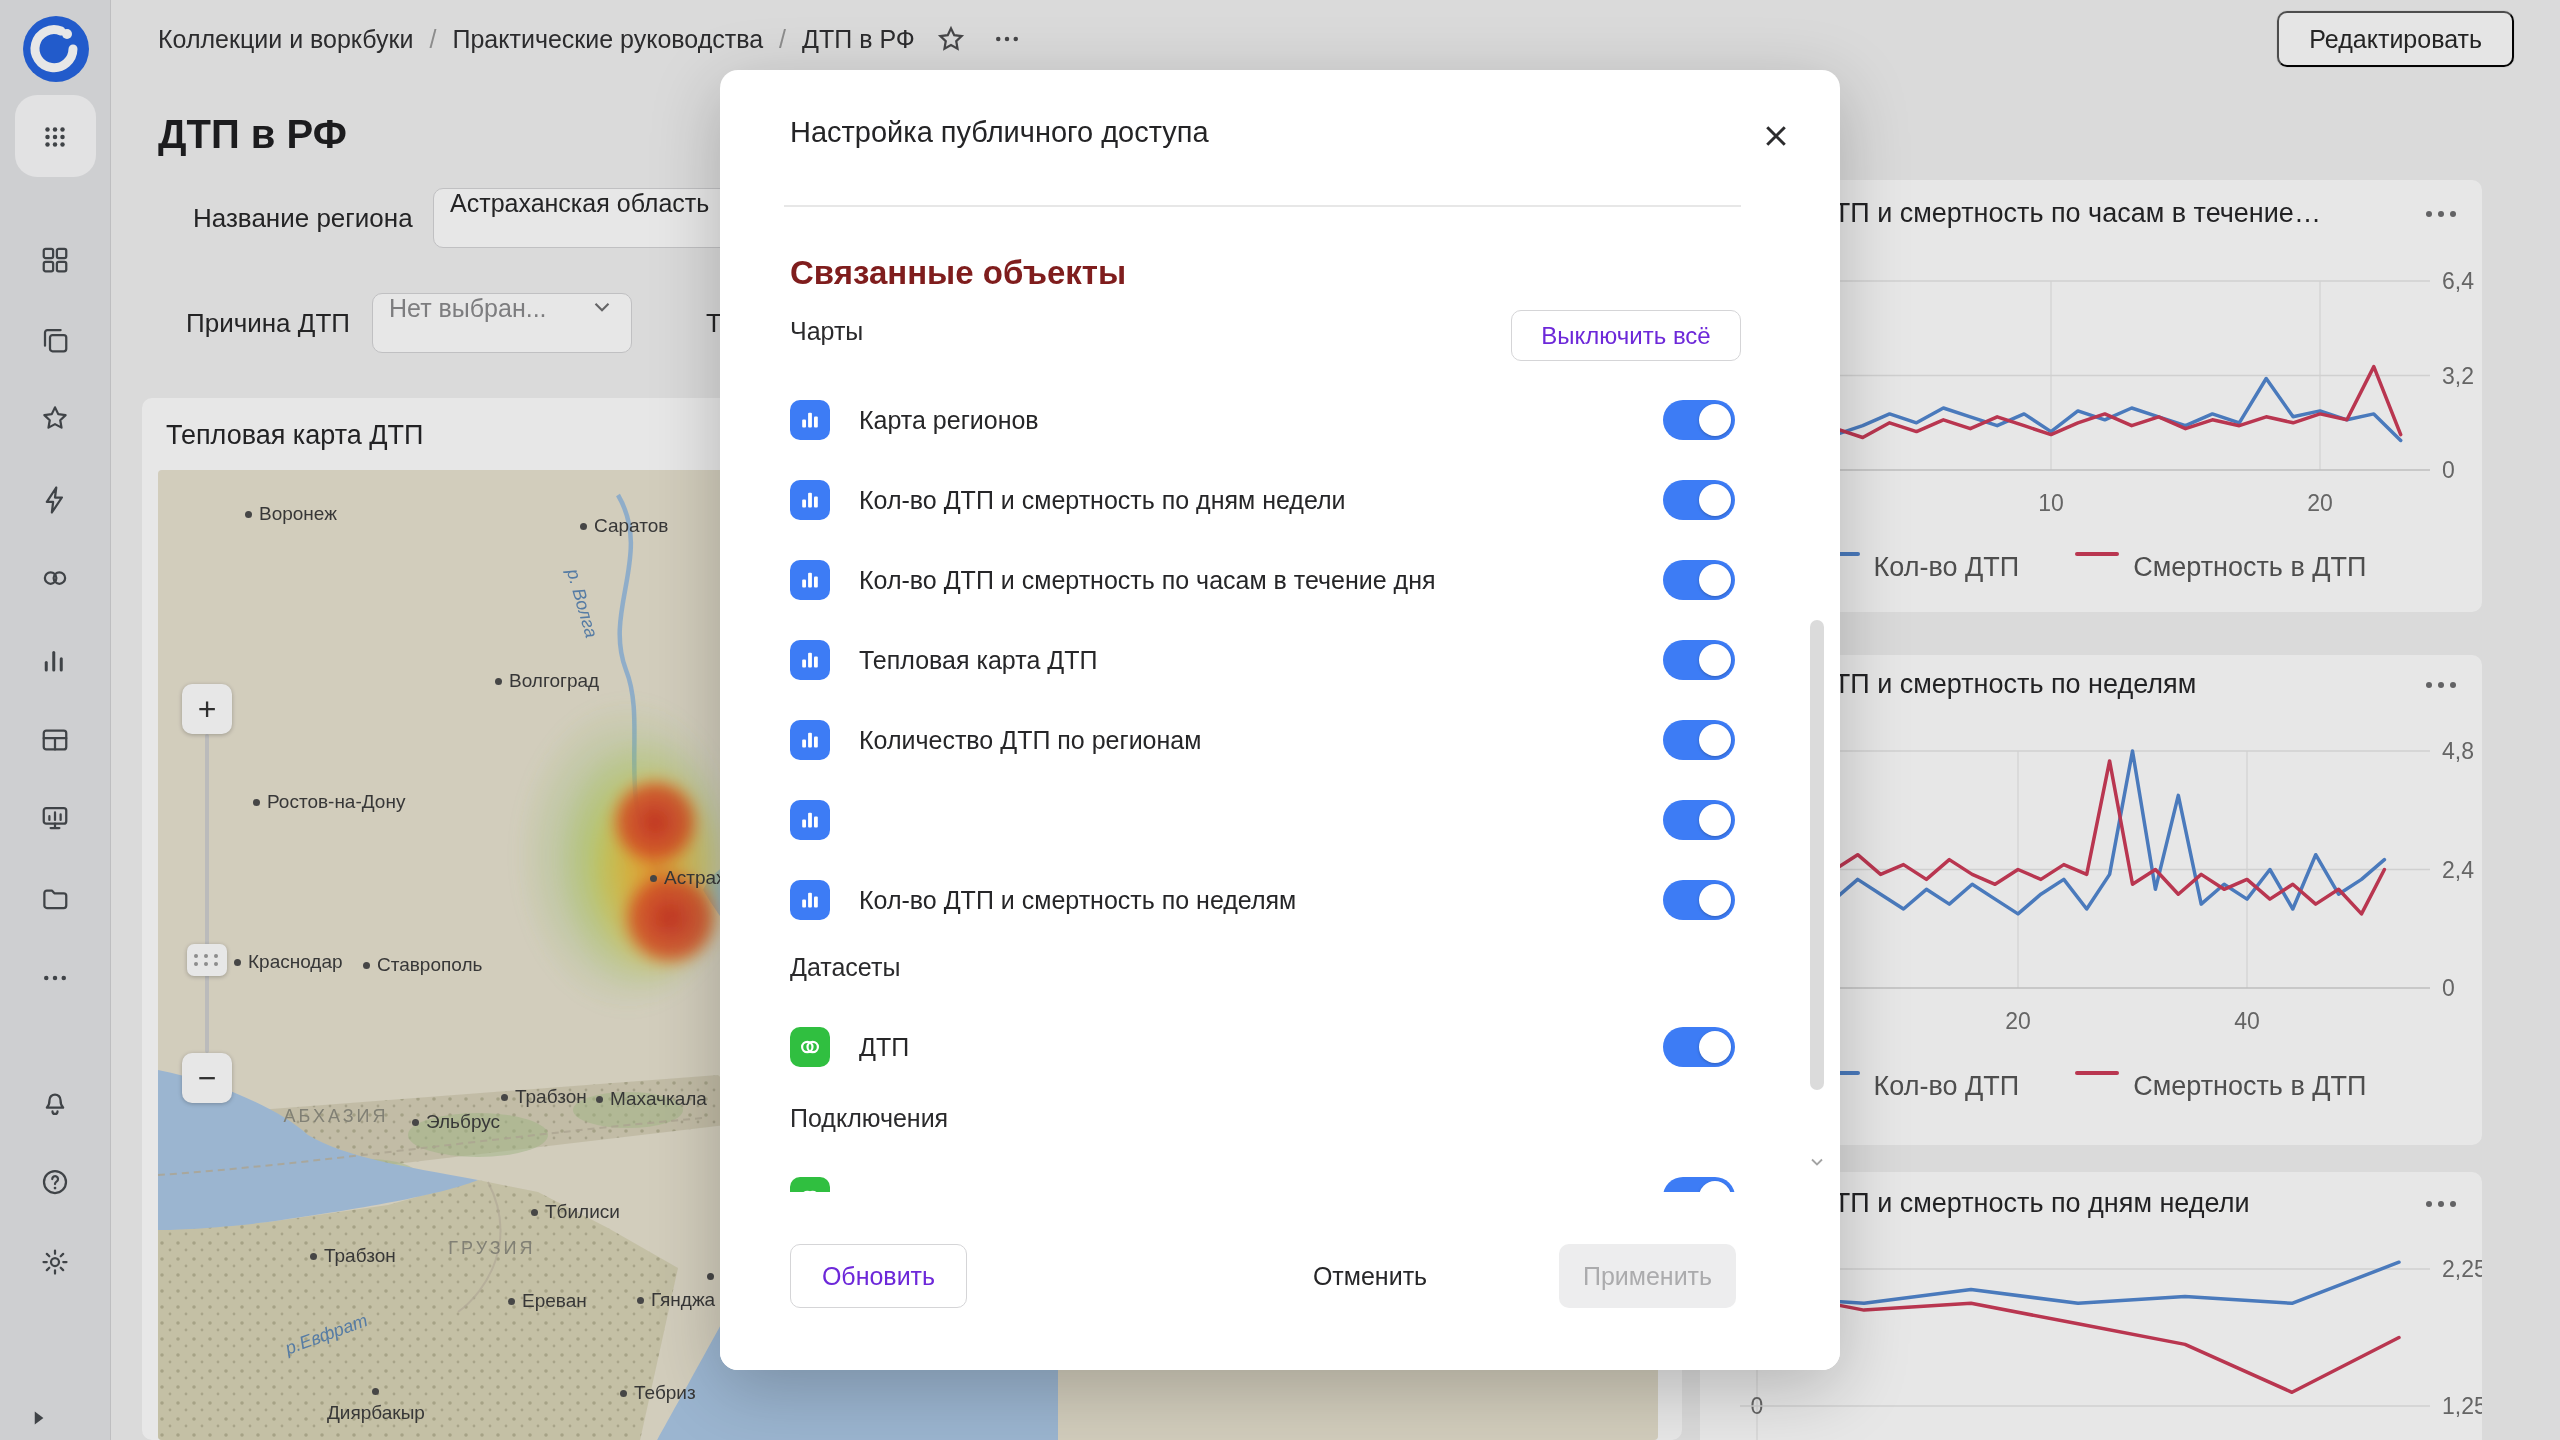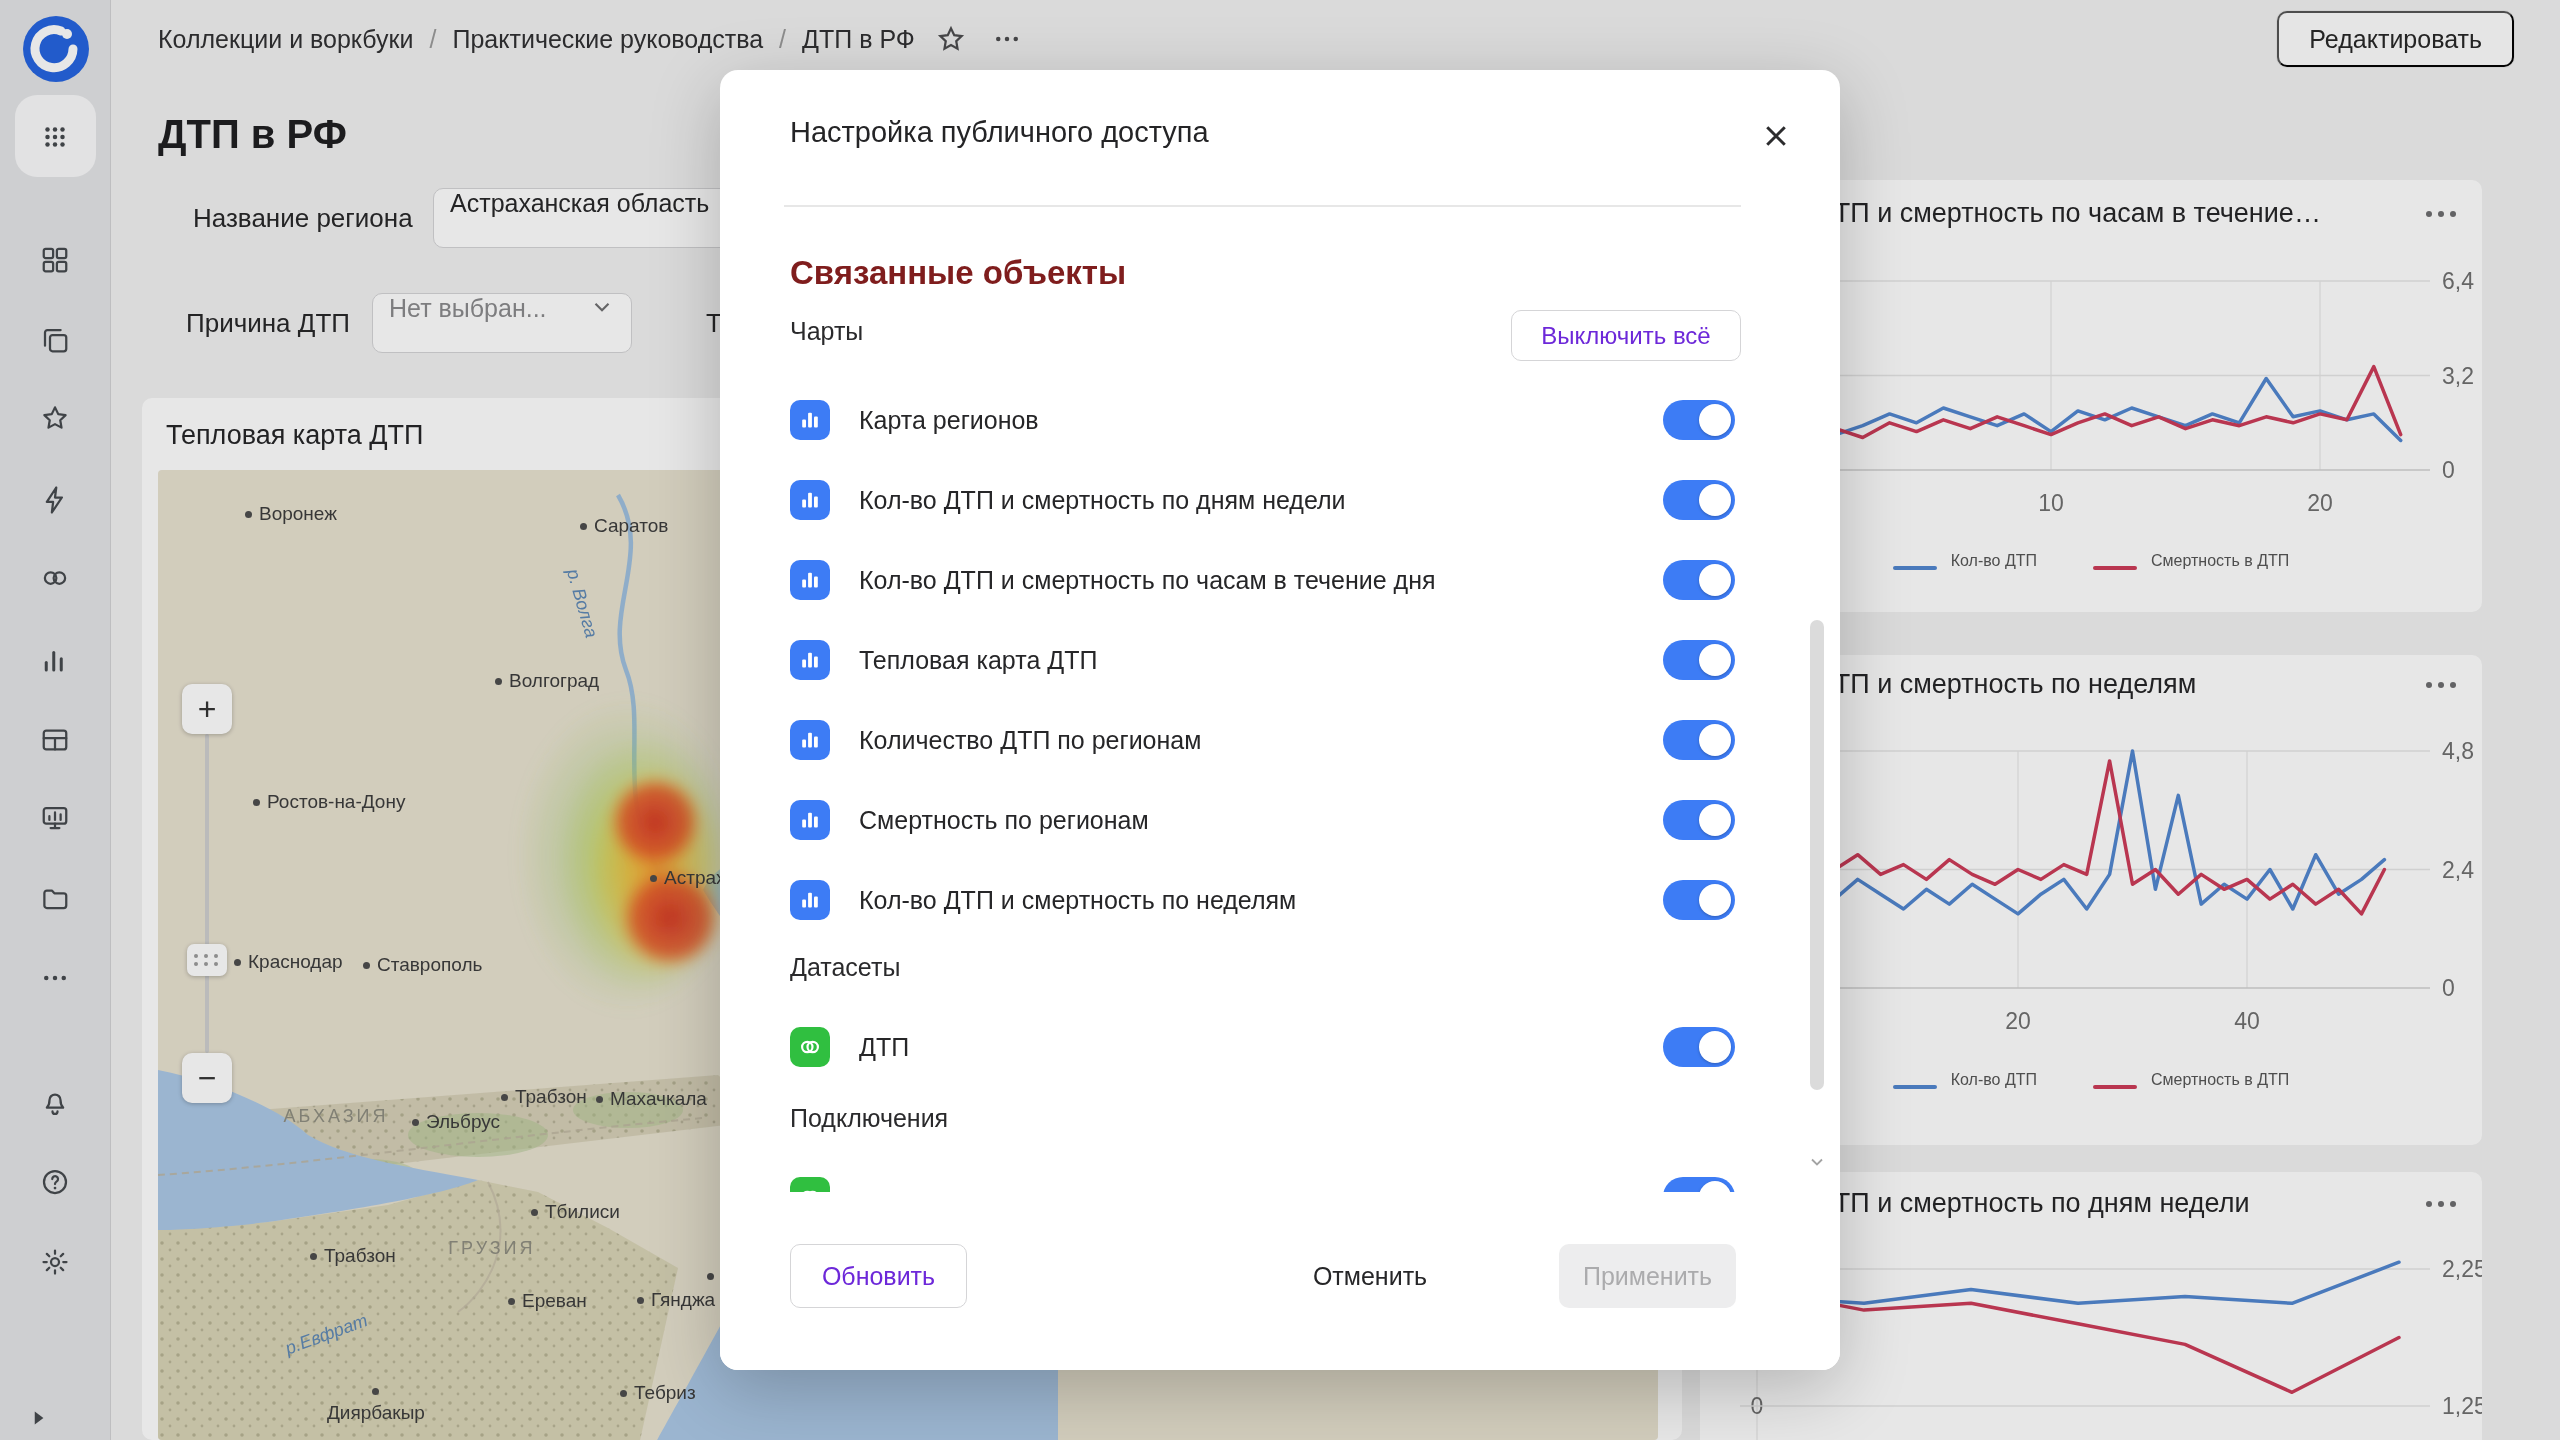--- a/index.html
+++ b/index.html
@@ -49,21 +49,21 @@
 .grip i{width:4px;height:4px;border-radius:50%;background:#9b9b9b}
 
 
 .chart-card{position:absolute;left:1700px;width:782px;background:#fff;border-radius:10px;overflow:hidden;z-index:1}
 .chart-card svg.plot{position:absolute;inset:0;width:782px}
 .chart-head{position:absolute;left:24px;right:18px;display:flex;justify-content:space-between;align-items:center;z-index:2}
 .chart-title{font-size:27px;font-weight:500;color:#242426;max-width:600px;white-space:nowrap;overflow:hidden;text-overflow:ellipsis}
 .more-dots{display:flex;gap:6px;padding:8px}
 .more-dots i{width:6px;height:6px;border-radius:50%;background:#6d6d6f}
 .legend{position:absolute;left:0;right:0;display:flex;justify-content:center;gap:56px;z-index:2}
-.leg-item{display:flex;align-items:flex-end;gap:14px;font-size:16px;color:#555}
+.leg-item{display:flex;align-items:flex-start;gap:14px;font-size:27px;color:#555}
 .sw{display:inline-block;width:44px;height:4px;border-radius:2px}
 svg text.tick{font-size:23px;fill:#6f6f6f;font-family:"Liberation Sans",sans-serif}
 
 
 .backdrop{position:absolute;inset:0;background:rgba(18,20,24,0.10);z-index:40}
 .modal{position:absolute;left:720px;top:70px;width:1120px;height:1300px;background:#fff;border-radius:18px;box-shadow:0 18px 70px rgba(0,0,0,0.22);z-index:50}
 .modal-title{position:absolute;left:70px;top:46px;font-size:29px;font-weight:500;color:#242426}
 .close-btn{position:absolute;left:1034px;top:44px;width:44px;height:44px;display:flex;align-items:center;justify-content:center;border-radius:8px}
 .close-btn svg{stroke:#2b2b2d;stroke-width:2.4;fill:none}
 .mdivider{position:absolute;left:64px;top:135px;width:957px;height:0;border-top:2px solid #e7e7e7}
@@ -593,21 +593,20 @@
         </div>
       </div>
       <div class="obj-row" style="top: 710px;">
         <div class="obj-icon blue">
           <svg viewBox="0 0 24 24" width="24" height="24">
             <rect x="4.2" y="11.5" width="3.8" height="8" rx="1" fill="#fff"></rect>
             <rect x="10.1" y="4.8" width="3.8" height="14.7" rx="1" fill="#fff"></rect>
             <rect x="16" y="8.4" width="3.8" height="11.1" rx="1" fill="#fff"></rect>
           </svg>
         </div>
-        <div class="obj-label">Смертность по регионам</div>
         <div class="toggle on">
           <div class="knob"></div>
         </div>
       </div>
       <div class="obj-row" style="top: 790px;">
         <div class="obj-icon blue">
           <svg viewBox="0 0 24 24" width="24" height="24">
             <rect x="4.2" y="11.5" width="3.8" height="8" rx="1" fill="#fff"></rect>
             <rect x="10.1" y="4.8" width="3.8" height="14.7" rx="1" fill="#fff"></rect>
             <rect x="16" y="8.4" width="3.8" height="11.1" rx="1" fill="#fff"></rect>

